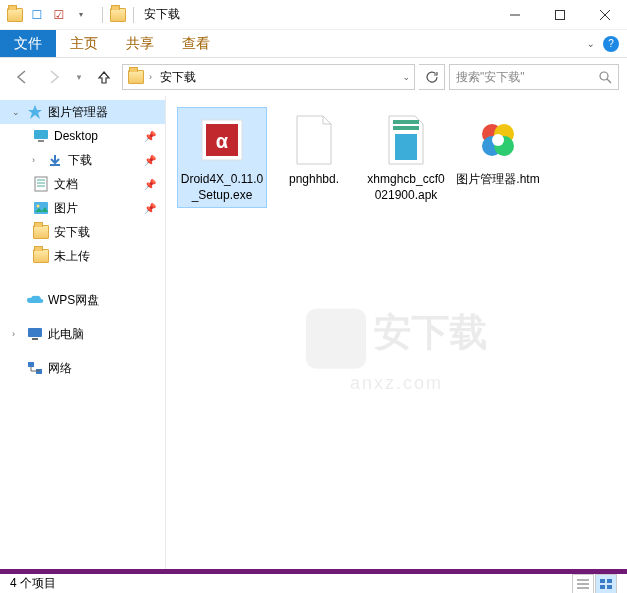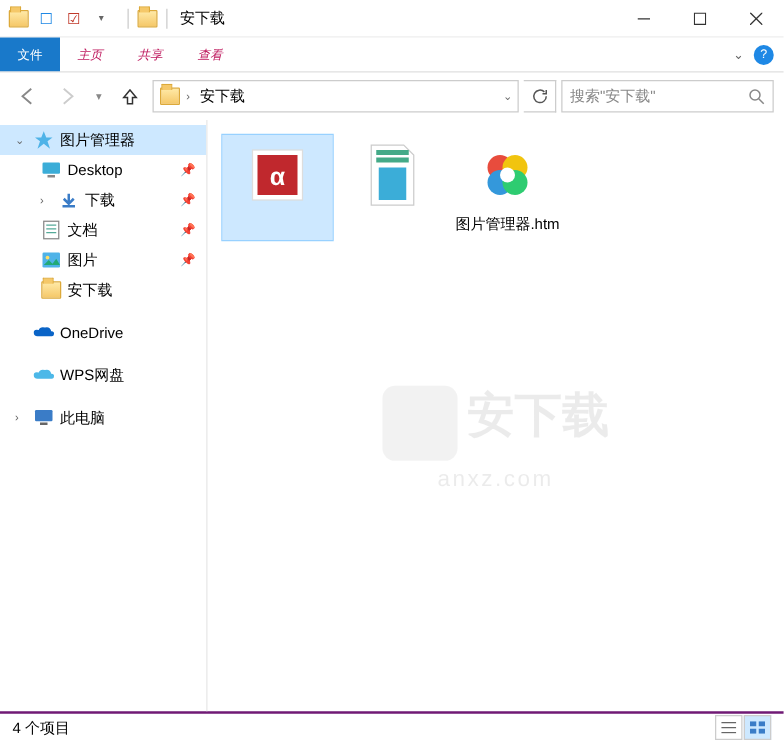--- a/index.html
+++ b/index.html
@@ -7,23 +7,23 @@
 
 .titlebar { height: 30px; display: flex; align-items: center; border-bottom: 1px solid #eee; }
 .qat { display: flex; align-items: center; gap: 4px; padding: 0 6px; }
 .qat-icon { width: 18px; height: 18px; display: flex; align-items: center; justify-content: center; }
 .title-text { margin-left: 4px; font-size: 12px; }
 .title-divider { width: 1px; height: 16px; background: #ccc; margin: 0 6px; }
 .window-controls { margin-left: auto; display: flex; }
 .win-btn { width: 45px; height: 30px; display: flex; align-items: center; justify-content: center; }
 
 .ribbon-tabs { height: 28px; display: flex; align-items: stretch; border-bottom: 1px solid #e0e0e0; }
-.tab { padding: 0 14px; display: flex; align-items: center; font-size: 10px; cursor: pointer; }
+.tab { padding: 0 14px; display: flex; align-items: center; font-size: 14px; cursor: pointer; }
 .tab.file { background: #1979ca; color: #fff; }
-.tab:not(.file) { color: #be185d; font-style: italic; }
+.tab:not(.file) { color: #a16207; }
 .ribbon-right { margin-left: auto; display: flex; align-items: center; padding-right: 8px; gap: 8px; }
 .help-icon { width: 16px; height: 16px; border-radius: 50%; background: #1e88e5; color: #fff; display: flex; align-items: center; justify-content: center; font-size: 10px; }
 
 .addressbar { height: 38px; display: flex; align-items: center; padding: 4px 8px; gap: 4px; }
 .nav-btn { width: 28px; height: 28px; display: flex; align-items: center; justify-content: center; color: #888; cursor: pointer; }
 .nav-btn.active { color: #333; }
 .path-box { flex: 1; height: 26px; border: 1px solid #ccc; display: flex; align-items: center; padding: 0 4px; gap: 4px; }
 .path-seg { padding: 0 4px; font-size: 12px; }
 .chevron-small { color: #666; font-size: 9px; }
 .refresh-btn { width: 26px; height: 26px; border: 1px solid #ccc; border-left: none; display: flex; align-items: center; justify-content: center; }
@@ -43,21 +43,21 @@
 .file-item { width: 88px; display: flex; flex-direction: column; align-items: center; padding: 4px 2px; cursor: pointer; }
 .file-item.selected { background: #cde8ff; outline: 1px solid #98d1ff; }
 .file-icon { width: 56px; height: 56px; display: flex; align-items: center; justify-content: center; margin-bottom: 4px; }
 .file-label { font-size: 12px; text-align: center; word-break: break-all; line-height: 1.3; }
 
 .watermark { position: absolute; top: 50%; left: 50%; transform: translate(-50%, -30%); opacity: 0.12; pointer-events: none; text-align: center; }
 .watermark .wm-text { font-size: 38px; font-weight: bold; color: #666; }
 .watermark .wm-url { font-size: 18px; color: #666; letter-spacing: 2px; }
 .watermark .wm-shield { width: 60px; height: 60px; background: #999; border-radius: 10px; margin: 0 auto 4px; display:inline-block; vertical-align: middle; margin-right: 8px;}
 
-.statusbar { height: 24px; border-top: 2px solid #701a75; display: flex; align-items: center; padding: 0 10px; font-size: 12px; }
+.statusbar { height: 24px; border-top: 5px solid #701a75; display: flex; align-items: center; padding: 0 10px; font-size: 12px; }
 .status-right { margin-left: auto; display: flex; gap: 1px; }
 .view-btn { width: 22px; height: 20px; border: 1px solid #ccc; display: flex; align-items: center; justify-content: center; }
 .view-btn.active { background: #cde8ff; }
 
 
 .folder-ico { width:16px; height:14px; background: linear-gradient(#ffe9a6,#f5c869); border:1px solid #dca93a; border-radius:1px; position: relative;}
 .folder-ico::before { content:''; position:absolute; top:-4px; left:0; width:7px; height:4px; background:#f5c869; border:1px solid #dca93a; border-bottom:none; border-radius:1px 1px 0 0;}
 </style>
 </head>
 <body>
@@ -201,73 +201,94 @@
         </span>
       <span>图片</span>
       <span class="pin">📌</span>
     </div>
     <div class="nav-item level2">
       <span class="icon">
           <span class="folder-ico"></span>
         </span>
       <span>安下载</span>
     </div>
+    <div class="nav-item level2">
+      <span class="icon">
+          <span class="folder-ico"></span>
+        </span>
+      <span>未上传</span>
+    </div>
+    <div class="nav-spacer"></div>
     <div class="nav-spacer"></div>
     <div class="nav-item">
       <span class="expand"></span>
       <span class="icon">
           <svg width="18" height="12">
-            <path d="M4 9 Q1 9 1 6 Q1 3 5 4 Q6 1 10 2 Q14 1 15 5 Q18 5 17 8 Q17 9 14 9 Z" fill="#0a64c7"></path>
-          </svg>
-        </span>
-      <span>OneDrive</span>
+            <path d="M4 9 Q1 9 1 6 Q1 3 5 4 Q6 1 10 2 Q14 1 15 5 Q18 5 17 8 Q17 9 14 9 Z" fill="#4db8e8"></path>
+          </svg>
+        </span>
+      <span>WPS网盘</span>
+    </div>
+    <div class="nav-spacer"></div>
+    <div class="nav-item">
+      <span class="expand">›</span>
+      <span class="icon">
+          <svg width="16" height="14">
+            <rect x="1" y="1" width="14" height="9" fill="#3a7cc7" rx="1"></rect>
+            <rect x="5" y="11" width="6" height="2" fill="#666"></rect>
+          </svg>
+        </span>
+      <span>此电脑</span>
     </div>
     <div class="nav-spacer"></div>
     <div class="nav-item">
       <span class="expand"></span>
       <span class="icon">
-          <svg width="18" height="12">
-            <path d="M4 9 Q1 9 1 6 Q1 3 5 4 Q6 1 10 2 Q14 1 15 5 Q18 5 17 8 Q17 9 14 9 Z" fill="#4db8e8"></path>
-          </svg>
-        </span>
-      <span>WPS网盘</span>
-    </div>
-    <div class="nav-spacer"></div>
-    <div class="nav-item">
-      <span class="expand">›</span>
-      <span class="icon">
-          <svg width="16" height="14">
-            <rect x="1" y="1" width="14" height="9" fill="#3a7cc7" rx="1"></rect>
-            <rect x="5" y="11" width="6" height="2" fill="#666"></rect>
-          </svg>
-        </span>
-      <span>此电脑</span>
-    </div>
-    <div class="nav-spacer"></div>
+          <svg width="16" height="14">
+            <rect x="1" y="1" width="6" height="5" fill="#3a7cc7"></rect>
+            <rect x="9" y="8" width="6" height="5" fill="#3a7cc7"></rect>
+            <line x1="4" y1="6" x2="4" y2="10" stroke="#666"></line>
+            <line x1="4" y1="10" x2="12" y2="10" stroke="#666"></line>
+            <line x1="12" y1="8" x2="12" y2="10" stroke="#666"></line>
+          </svg>
+        </span>
+      <span>网络</span>
+    </div>
   </div>
 
   <div class="content">
     <div class="file-item selected">
       <div class="file-icon">
         <svg width="48" height="48">
             <rect x="4" y="4" width="40" height="40" fill="#fff" stroke="#ddd"></rect>
             <rect x="8" y="8" width="32" height="32" fill="#c0282d"></rect>
             <text x="24" y="32" text-anchor="middle" fill="#fff" font-size="20" font-weight="bold">α</text>
           </svg>
       </div>
+      <div class="file-label">Droid4X_0.11.0_Setup.exe</div>
+    </div>
+    <div class="file-item">
+      <div class="file-icon">
+        <svg width="42" height="52">
+            <path d="M4 2 L30 2 L38 10 L38 50 L4 50 Z" fill="#fff" stroke="#ccc"></path>
+            <path d="M30 2 L30 10 L38 10" fill="none" stroke="#ccc"></path>
+          </svg>
+      </div>
+      <div class="file-label">pnghhbd.</div>
     </div>
     <div class="file-item">
       <div class="file-icon">
         <svg width="42" height="52">
             <path d="M4 2 L30 2 L38 10 L38 50 L4 50 Z" fill="#fff" stroke="#ccc"></path>
             <rect x="8" y="6" width="26" height="4" fill="#4a8"></rect>
             <rect x="8" y="12" width="26" height="4" fill="#4a8"></rect>
             <rect x="10" y="20" width="22" height="26" fill="#3badd8"></rect>
           </svg>
       </div>
+      <div class="file-label">xhmghcb_ccf0021900.apk</div>
     </div>
     <div class="file-item">
       <div class="file-icon">
         <svg width="48" height="48">
             <circle cx="18" cy="18" r="10" fill="#e84c3d"></circle>
             <circle cx="30" cy="18" r="10" fill="#f1c40f"></circle>
             <circle cx="18" cy="30" r="10" fill="#3498db"></circle>
             <circle cx="30" cy="30" r="10" fill="#2ecc71"></circle>
             <circle cx="24" cy="24" r="6" fill="#fff"></circle>
           </svg>

